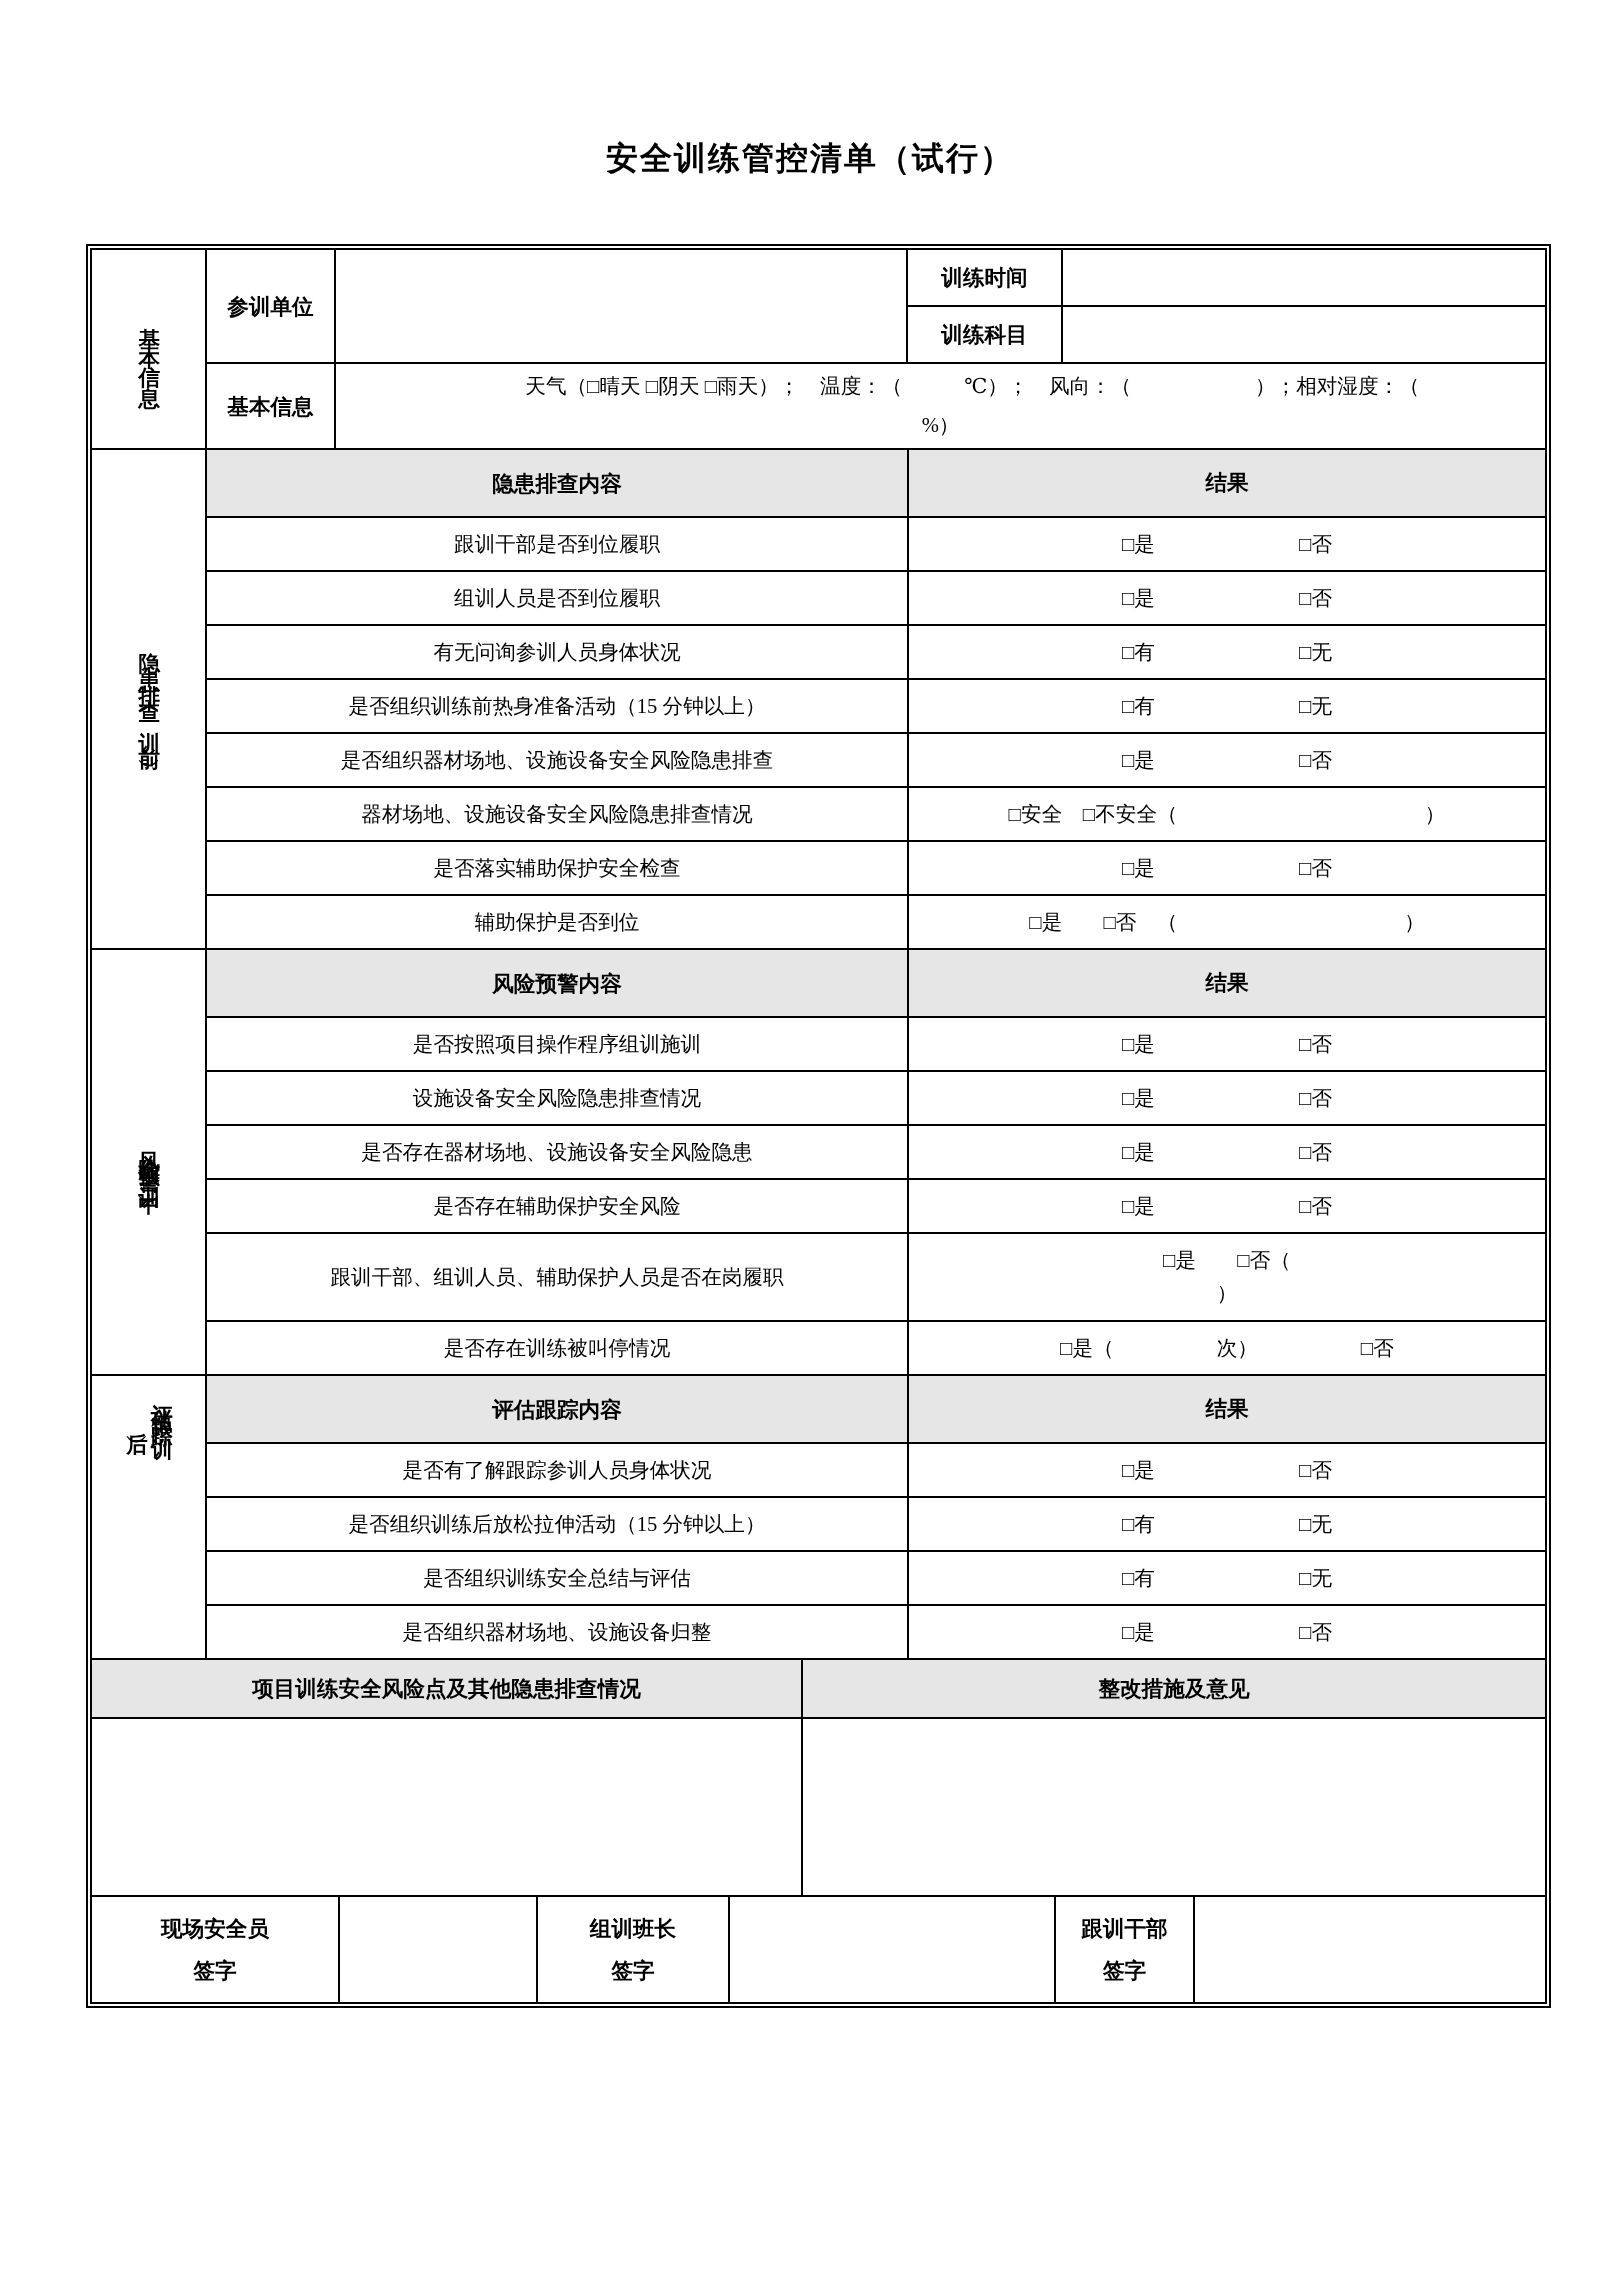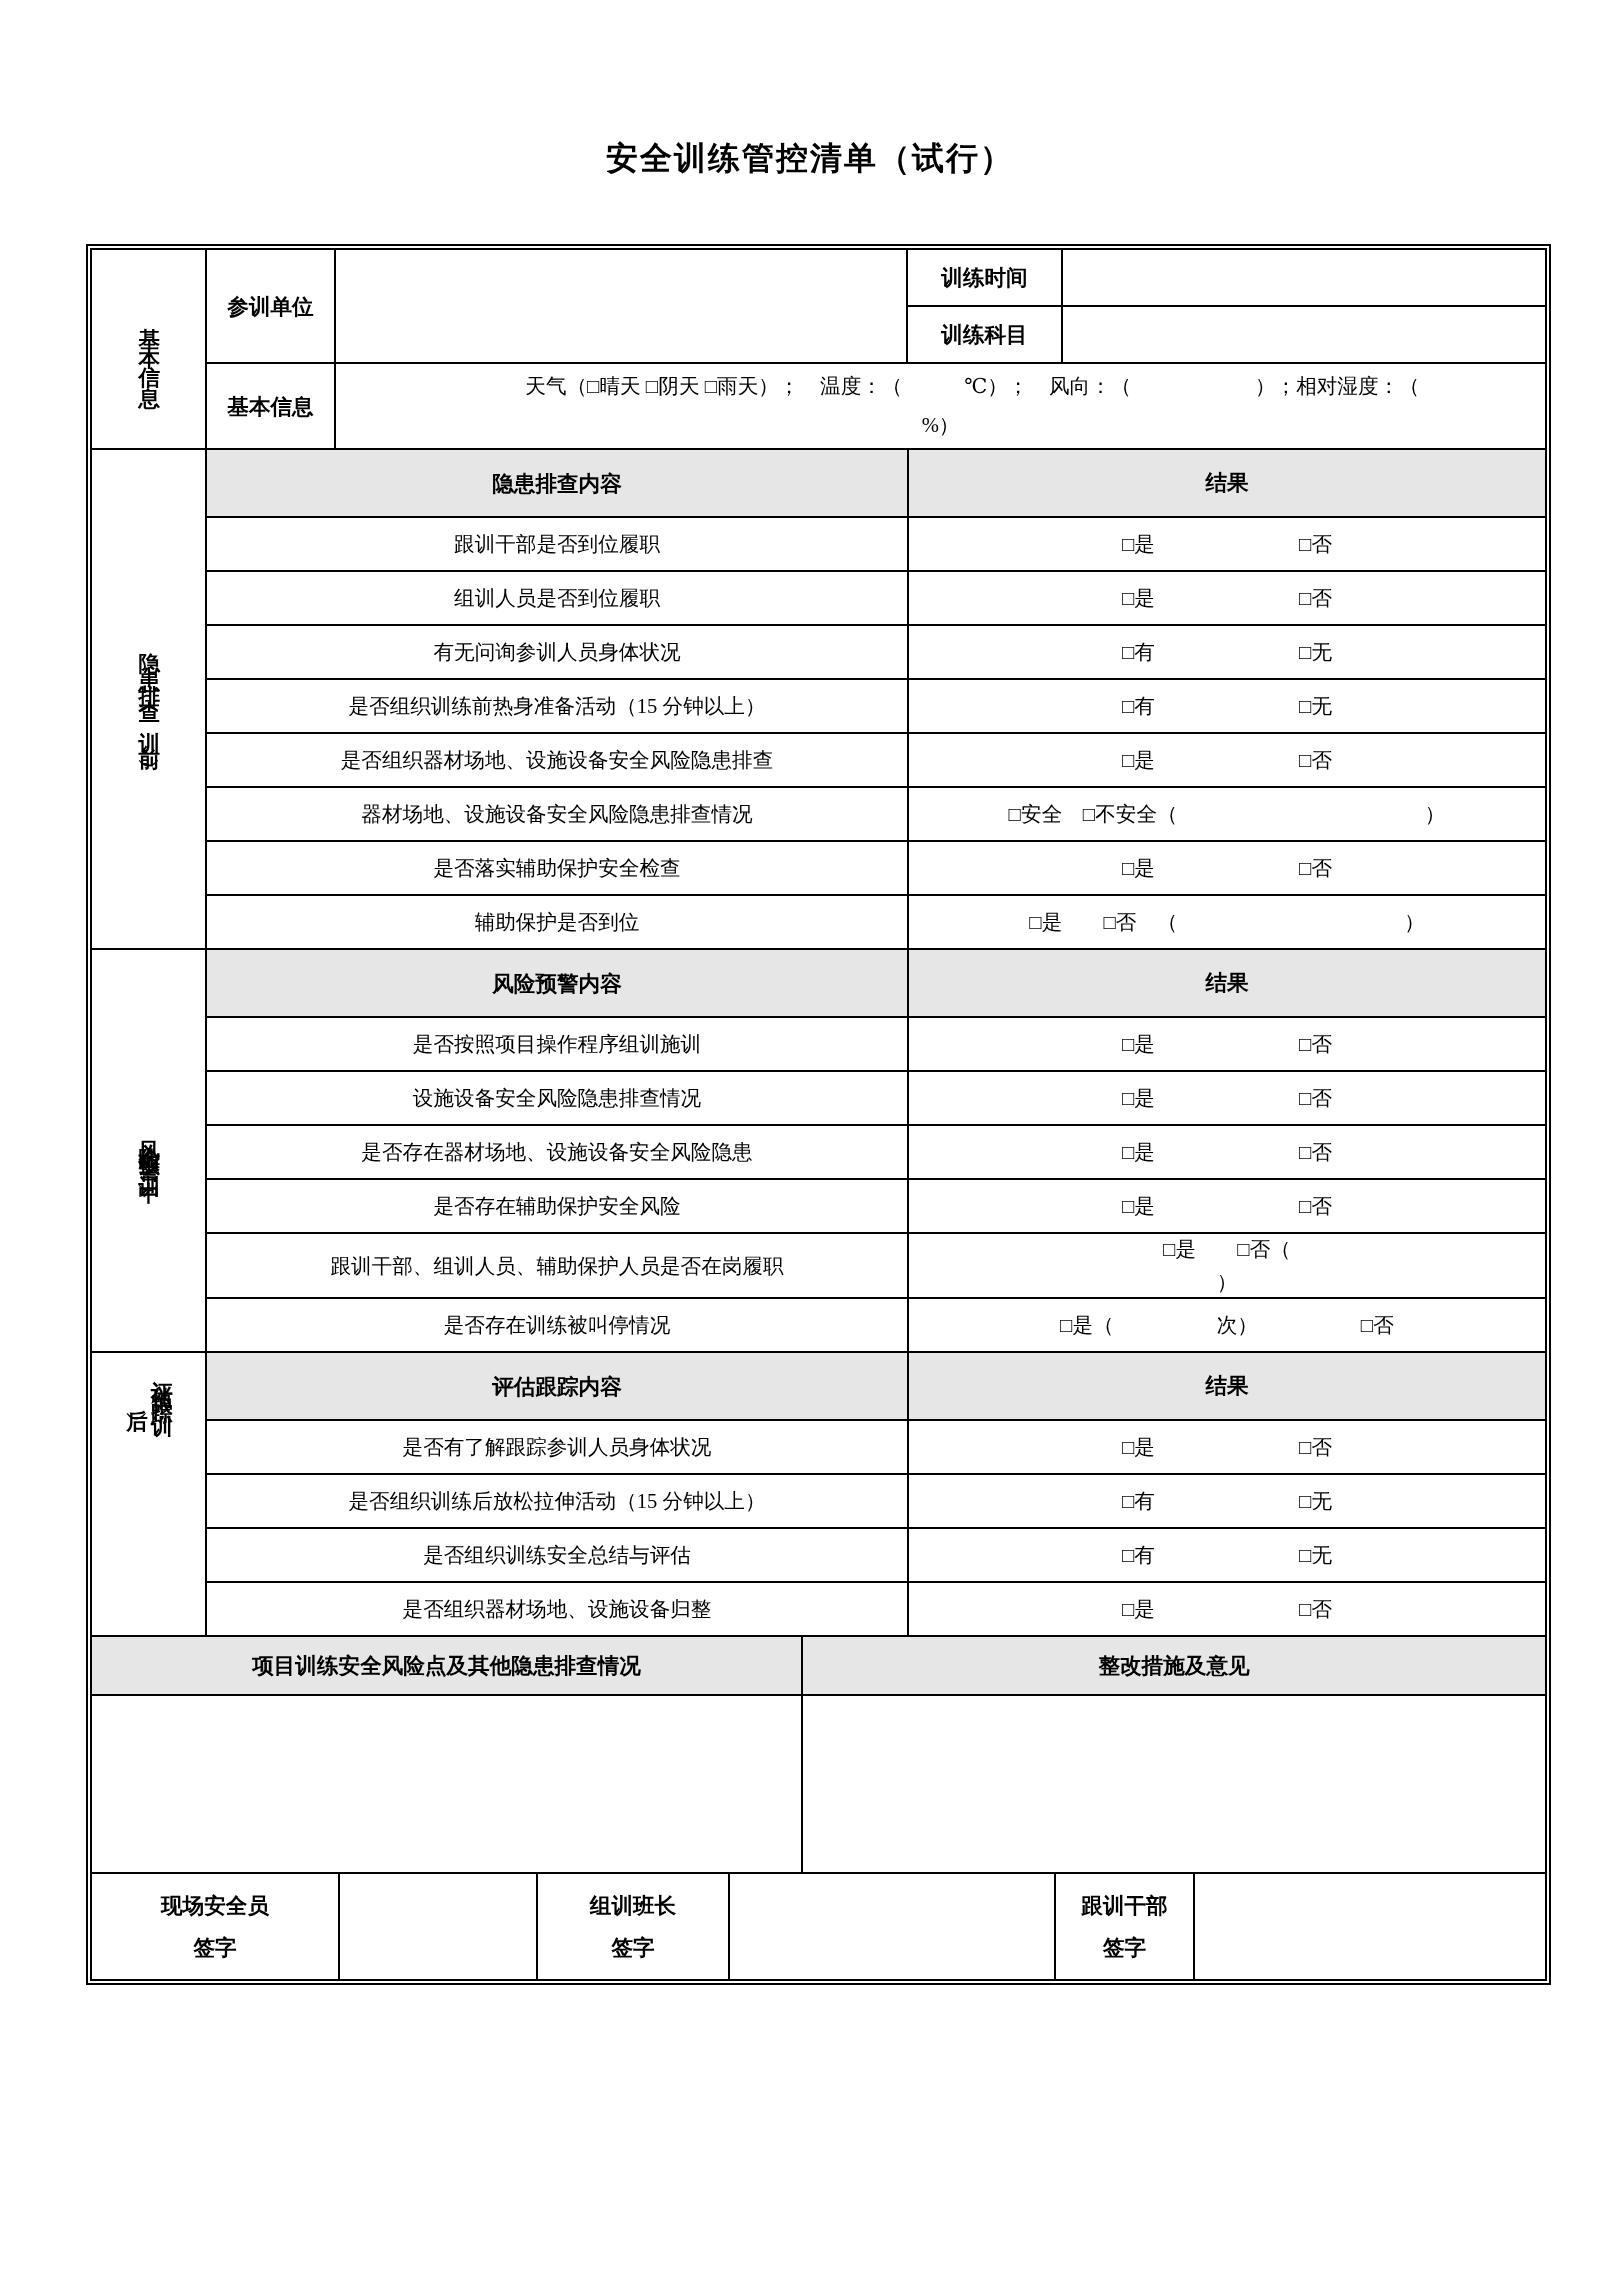--- a/index.html
+++ b/index.html
@@ -35,21 +35,21 @@
   .ls-pre{letter-spacing:15.7px;}
   .ls-mid{letter-spacing:6.9px;}
   .ls-post{letter-spacing:6.9px;}
   .sec-label.post{align-items:flex-start;padding-top:9.8px;}
   .post-wrap{display:flex;}
   .post-col2{margin-top:29px;}
   .sec-body{flex:1;display:flex;flex-direction:column;min-width:0;}
   .row{display:flex;width:100%;}
   .row + .row{border-top:2px solid var(--border-color);}
   .h55{height:54px;}.h56{height:66px;}.h88{height:86px;}
-  .h92{height:65px;}.h58{height:57px;}.h114{height:112px;}.h182{height:178px;}.h107{height:105px;}
+  .h92{height:88px;}.h58{height:57px;}.h114{height:112px;}.h182{height:178px;}.h107{height:105px;}
   .hdr{background:var(--header-bg);font-family:"Liberation Sans","DejaVu Sans",sans-serif;font-weight:bold;font-size:21.6px;}
   .c-content{
     width:702px;flex:0 0 702px;border-right:2px solid var(--border-color);
     display:flex;align-items:center;justify-content:center;
     font-size:20.6px;text-align:center;padding:0 5.9px;
   }
   .hdr .c-content,.hdr .c-result{font-size:21.6px;}
   .c-result{
     flex:1;display:flex;flex-direction:column;align-items:center;justify-content:center;
     font-size:20.6px;text-align:center;line-height:1.6;

